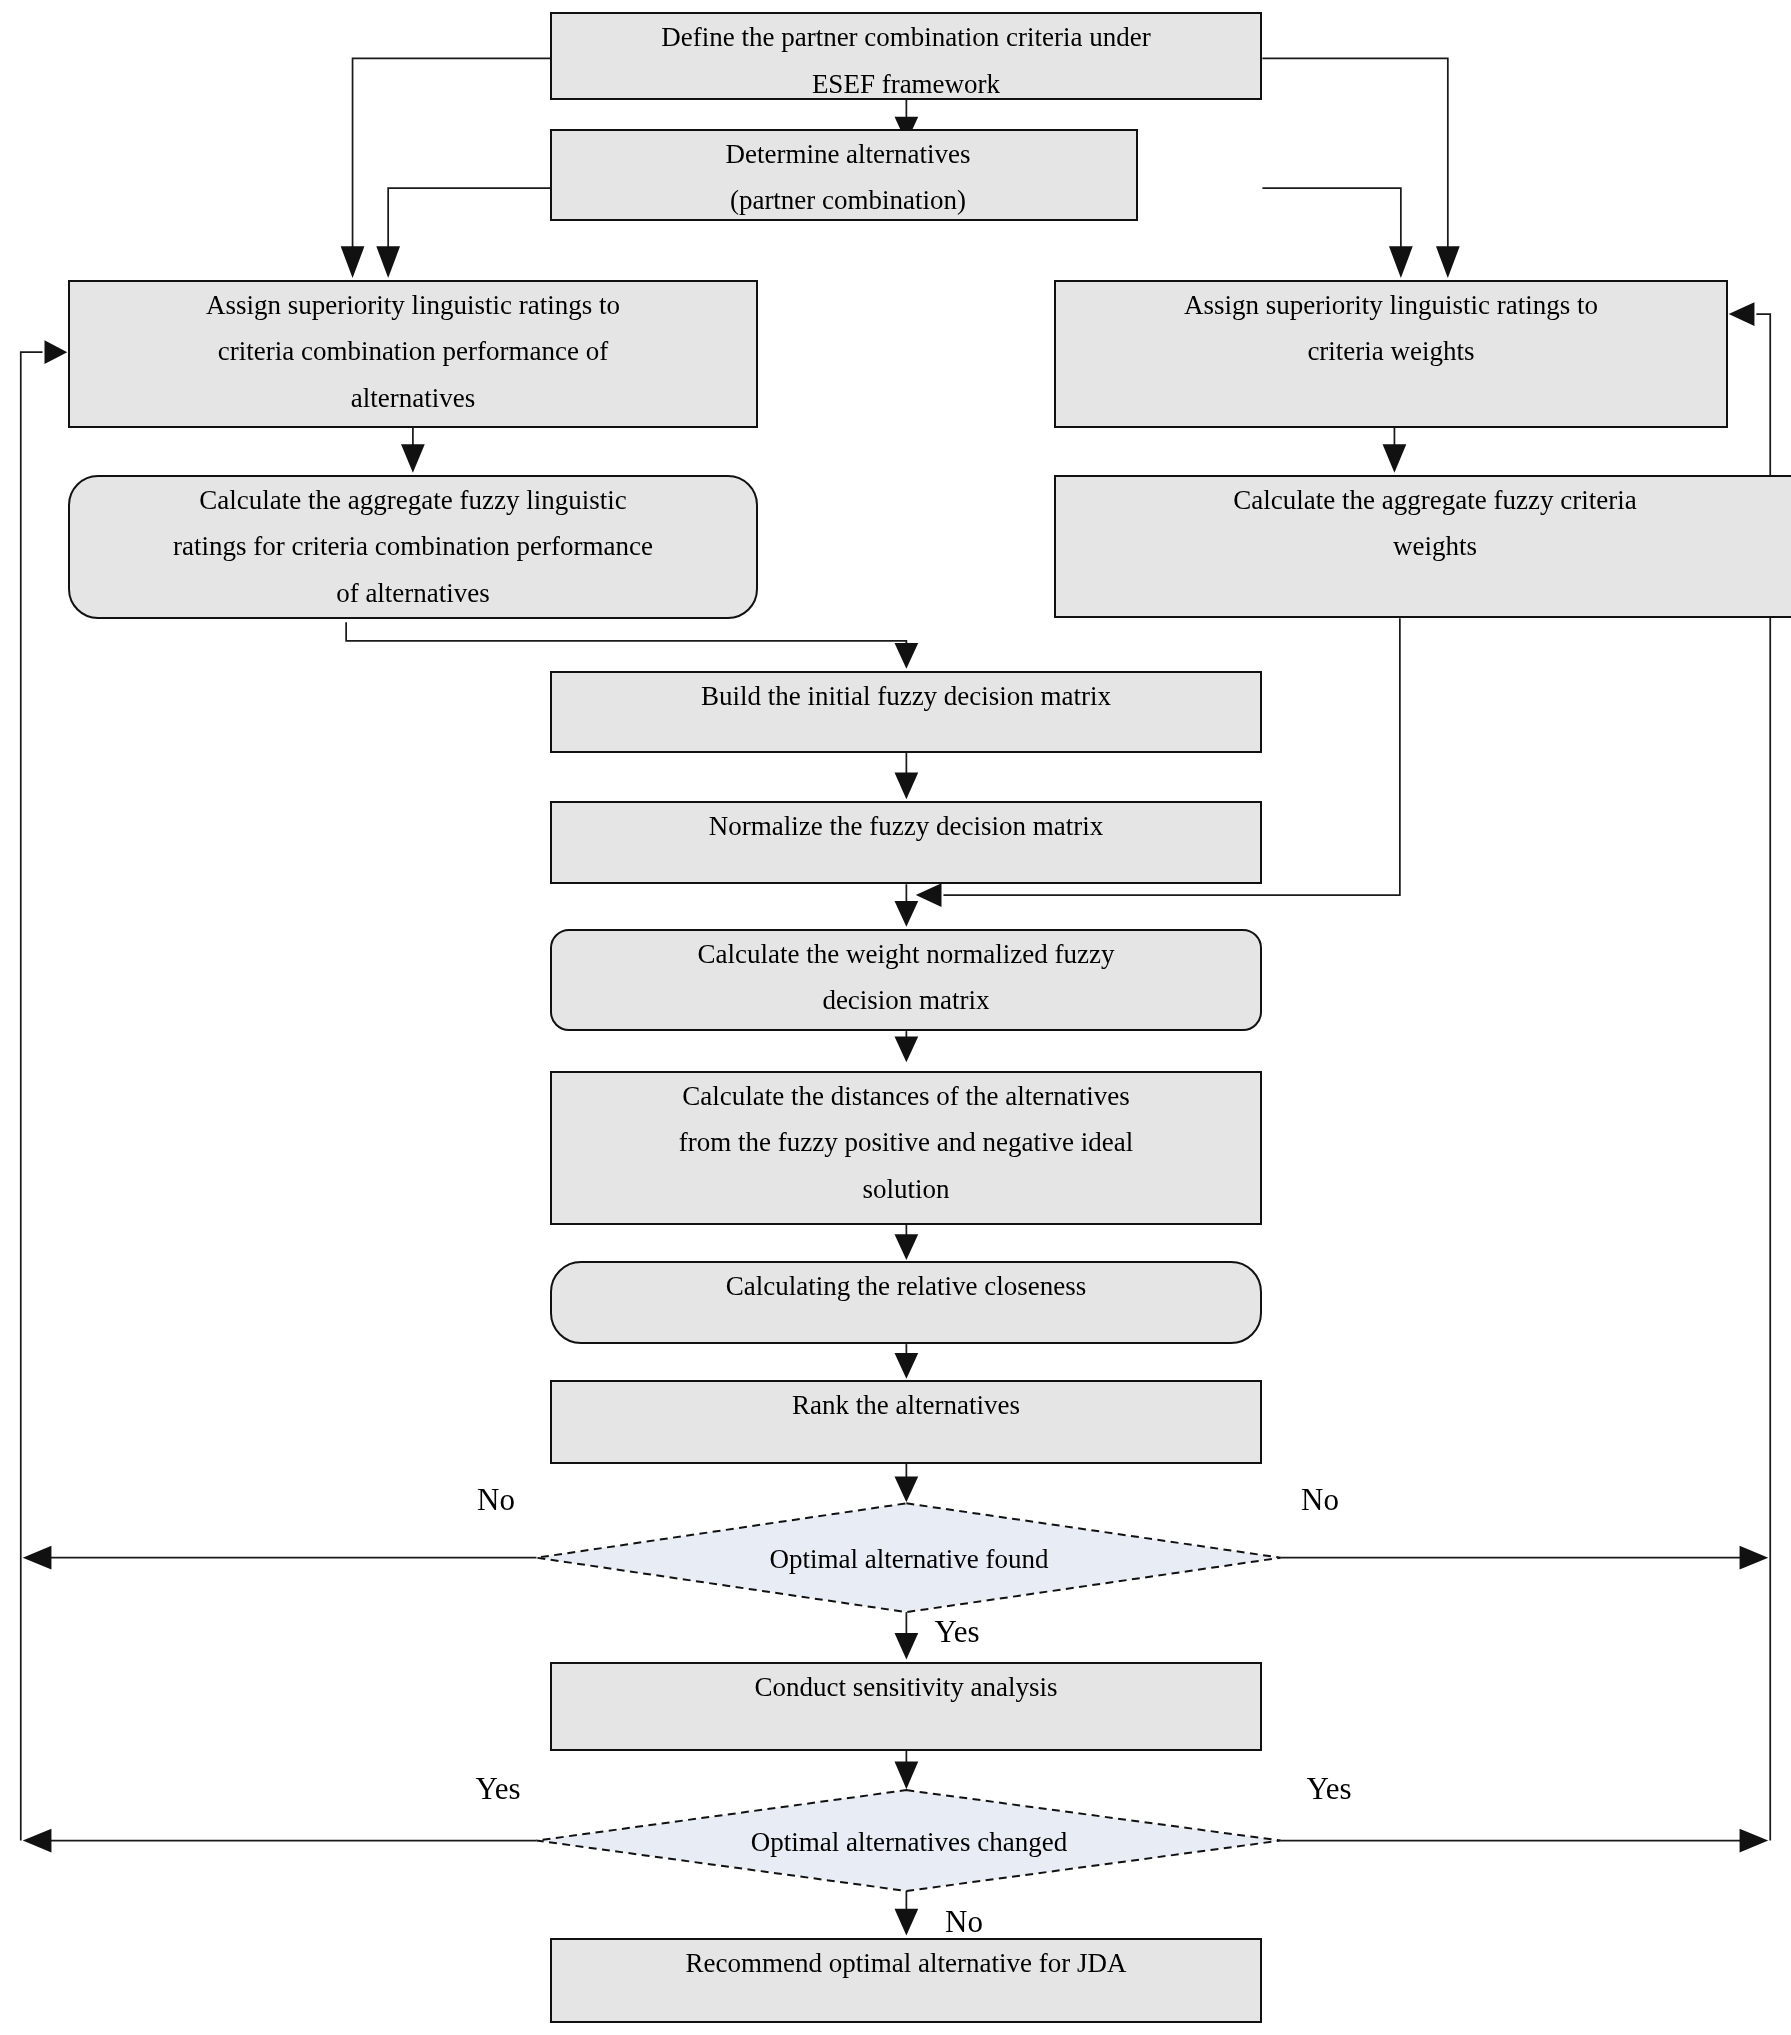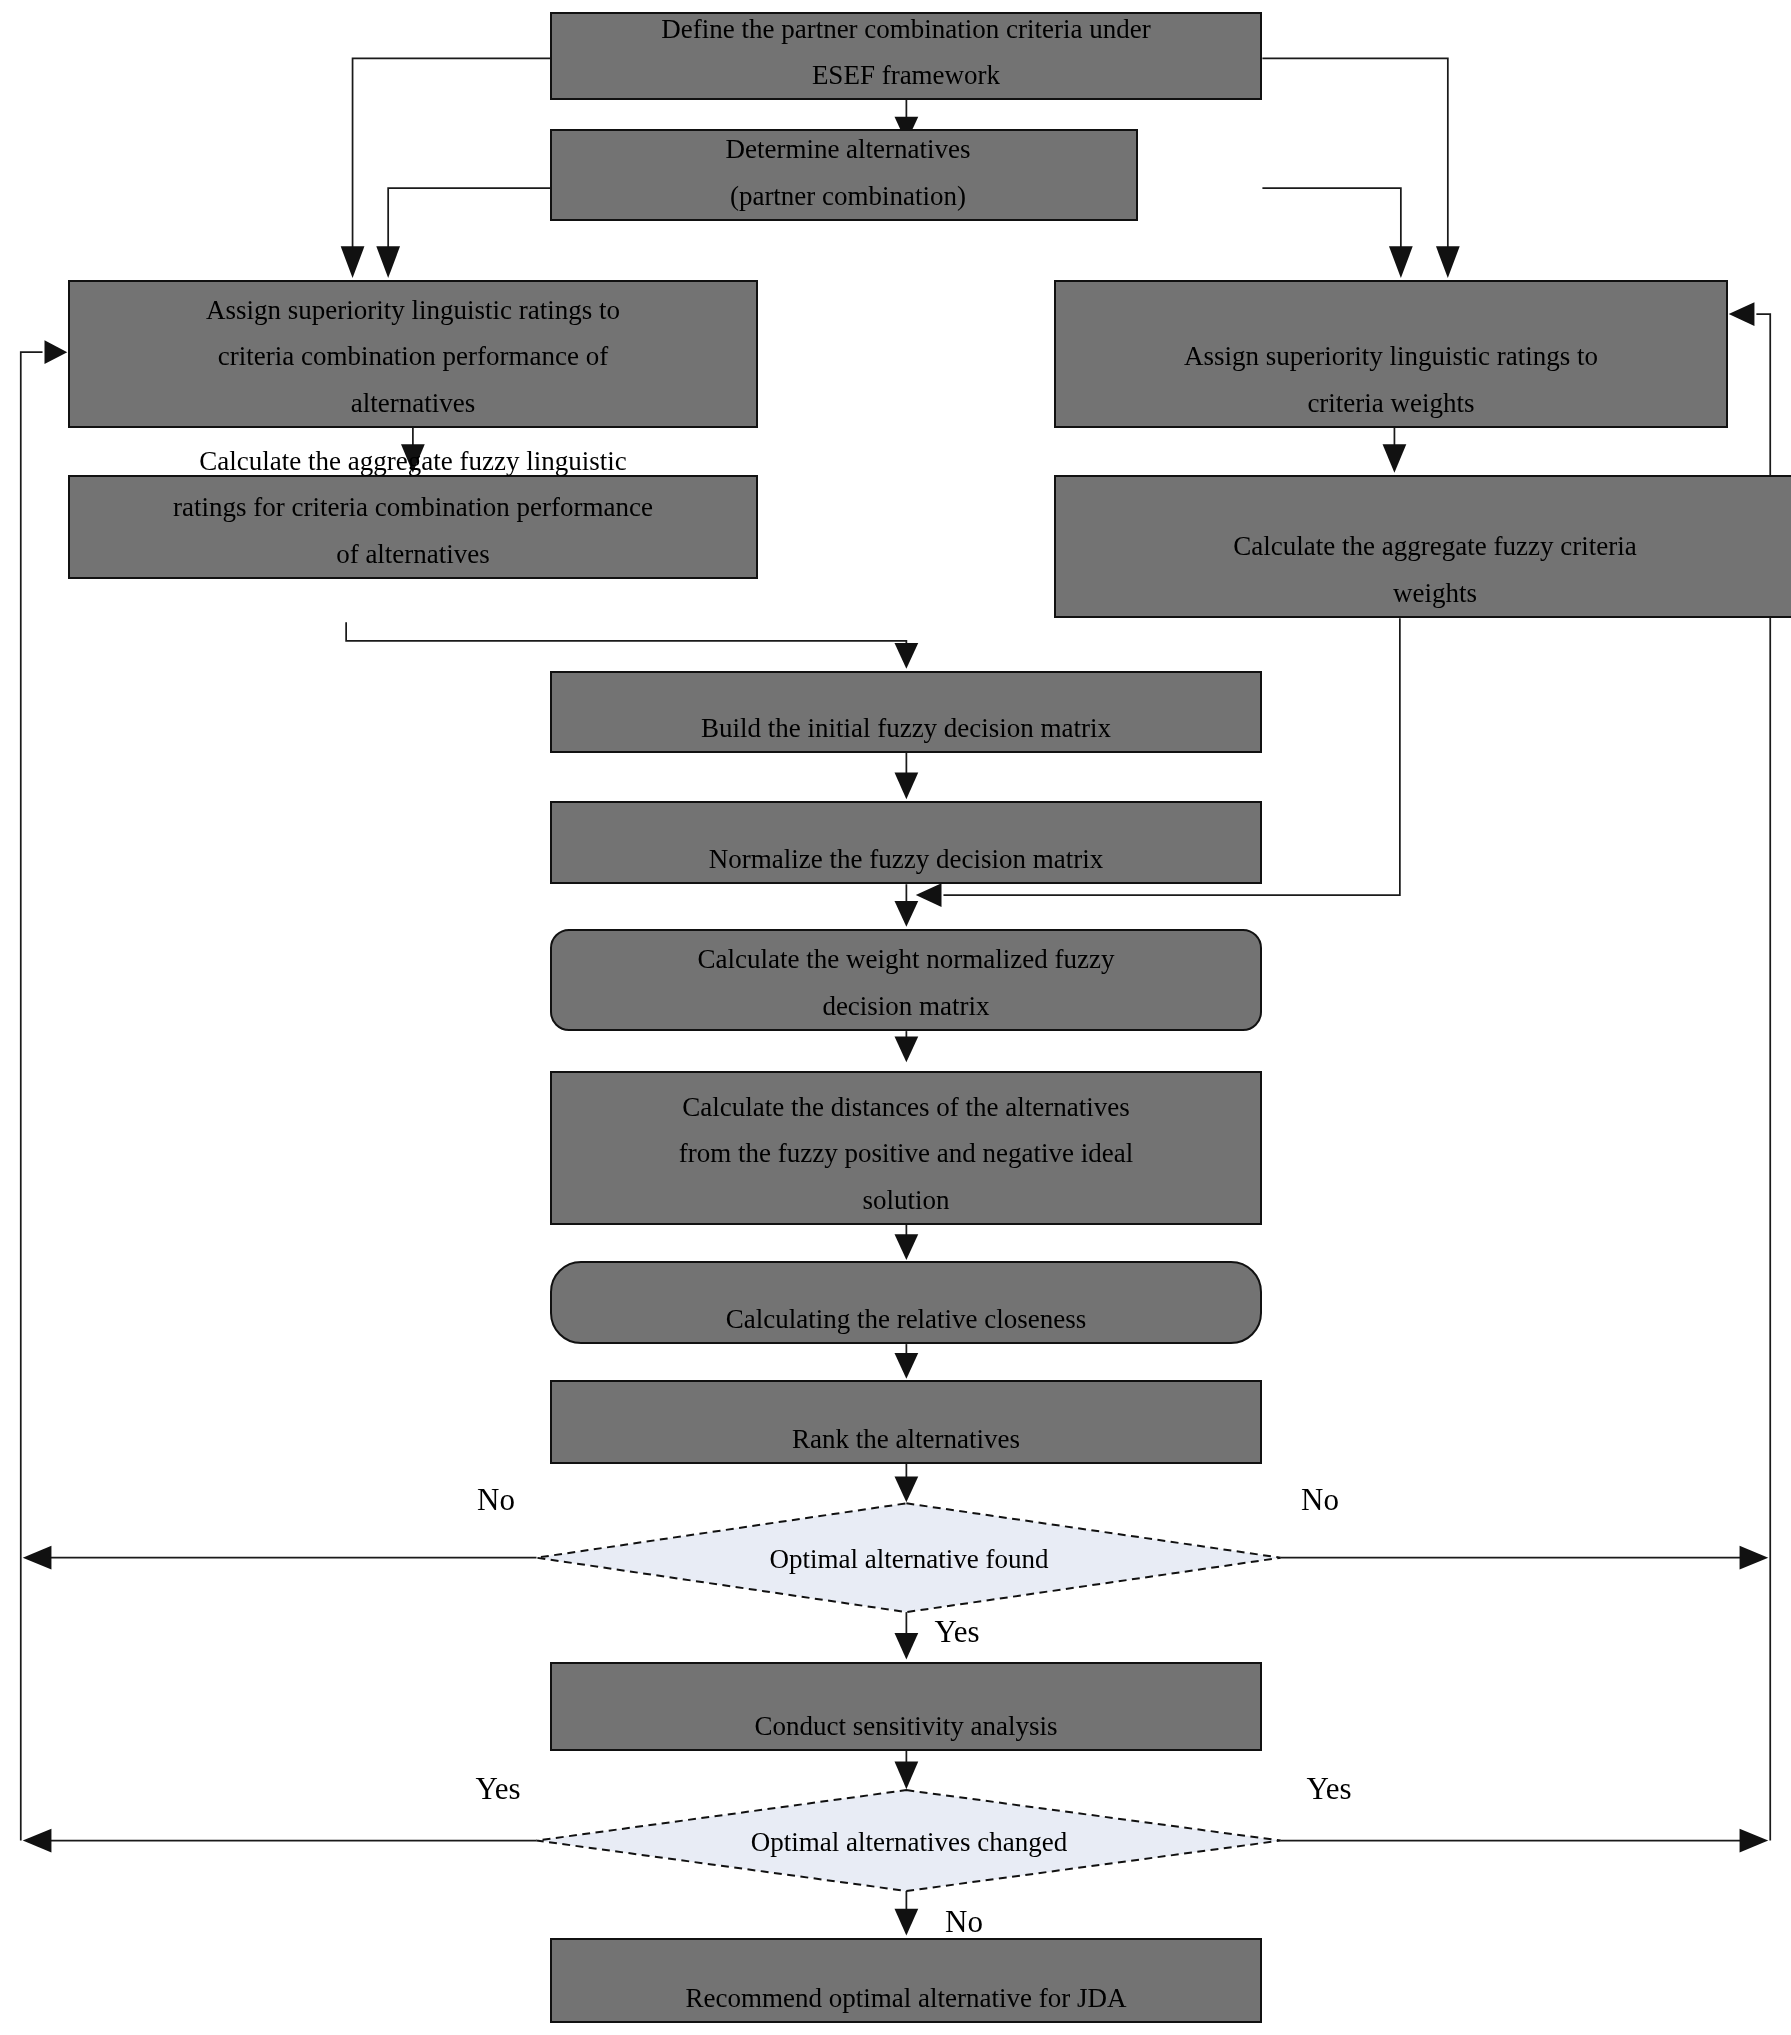--- a/index.html
+++ b/index.html
@@ -18,24 +18,24 @@
   }
   svg.wires path, svg.wires polyline, svg.wires line{
     fill:none;stroke:#1a1a1a;stroke-width:3.5px;
   }
   svg.wires polygon.arrow{fill:#111111;stroke:none;}
   svg.wires polygon.diamond{
     fill:#e8ecf5;stroke:#111111;stroke-width:4px;stroke-dasharray:16 11;
   }
   .node{
     position:absolute;
-    background:#737373;
+    background:#e5e5e5;
     border:2px solid #111111;
     box-sizing:border-box;
-    display:flex;align-items:flex-end;justify-content:center;
+    display:flex;align-items:flex-start;justify-content:center;
     text-align:center;
     z-index:2;
   }
   .node .lbl{
     white-space:pre-line;
     font-size:27px;
     line-height:1.72;
     padding:0 10px;
   }
   .diamond-label{
@@ -151,21 +151,21 @@
     <span class="lbl">Assign superiority linguistic ratings to
 criteria combination performance of
 alternatives</span>
   </div>
 
   <div class="node" style="left:1054px;top:280px;width:674px;height:148px;">
     <span class="lbl">Assign superiority linguistic ratings to
 criteria weights</span>
   </div>
 
-  <div class="node" style="left:68px;top:475px;width:690px;height:104px;">
+  <div class="node" style="left:68px;top:475px;width:690px;height:144px;border-radius:30px;">
     <span class="lbl">Calculate the aggregate fuzzy linguistic
 ratings for criteria combination performance
 of alternatives</span>
   </div>
 
   <div class="node" style="left:1054px;top:475px;width:762px;height:143px;">
     <span class="lbl">Calculate the aggregate fuzzy  criteria
 weights</span>
   </div>
 

